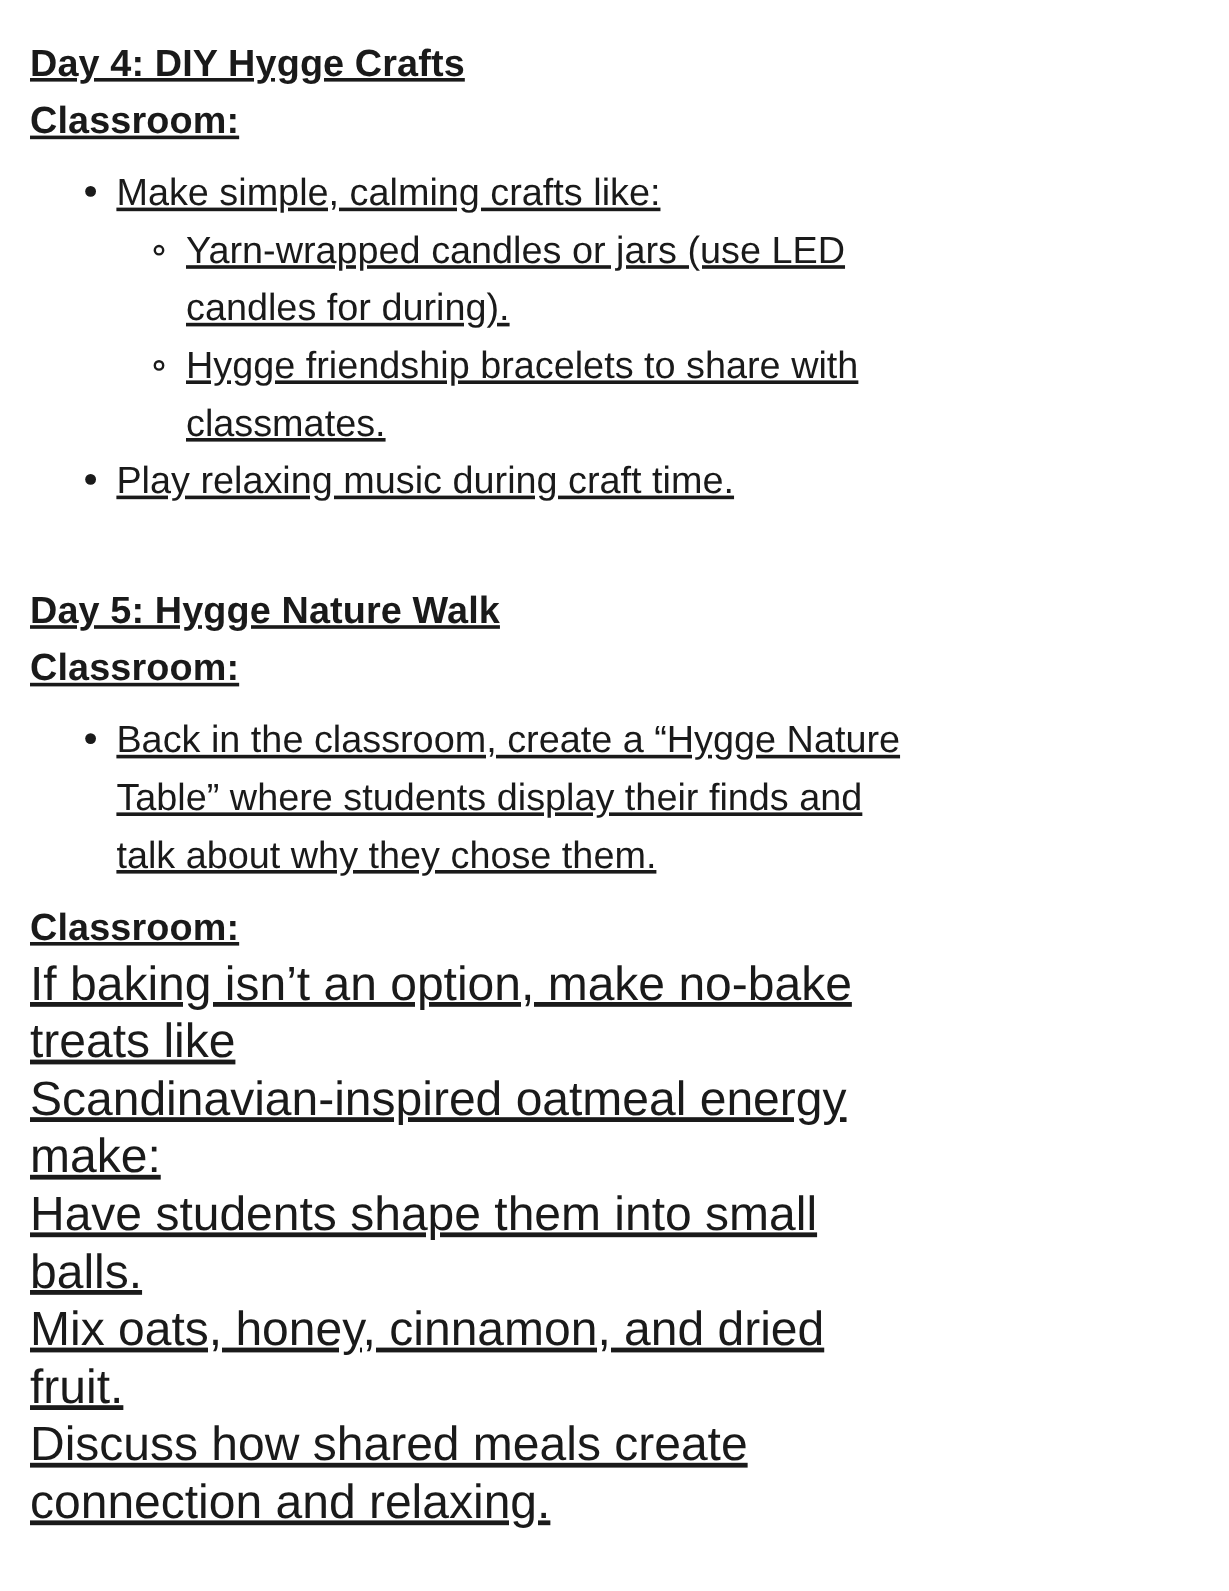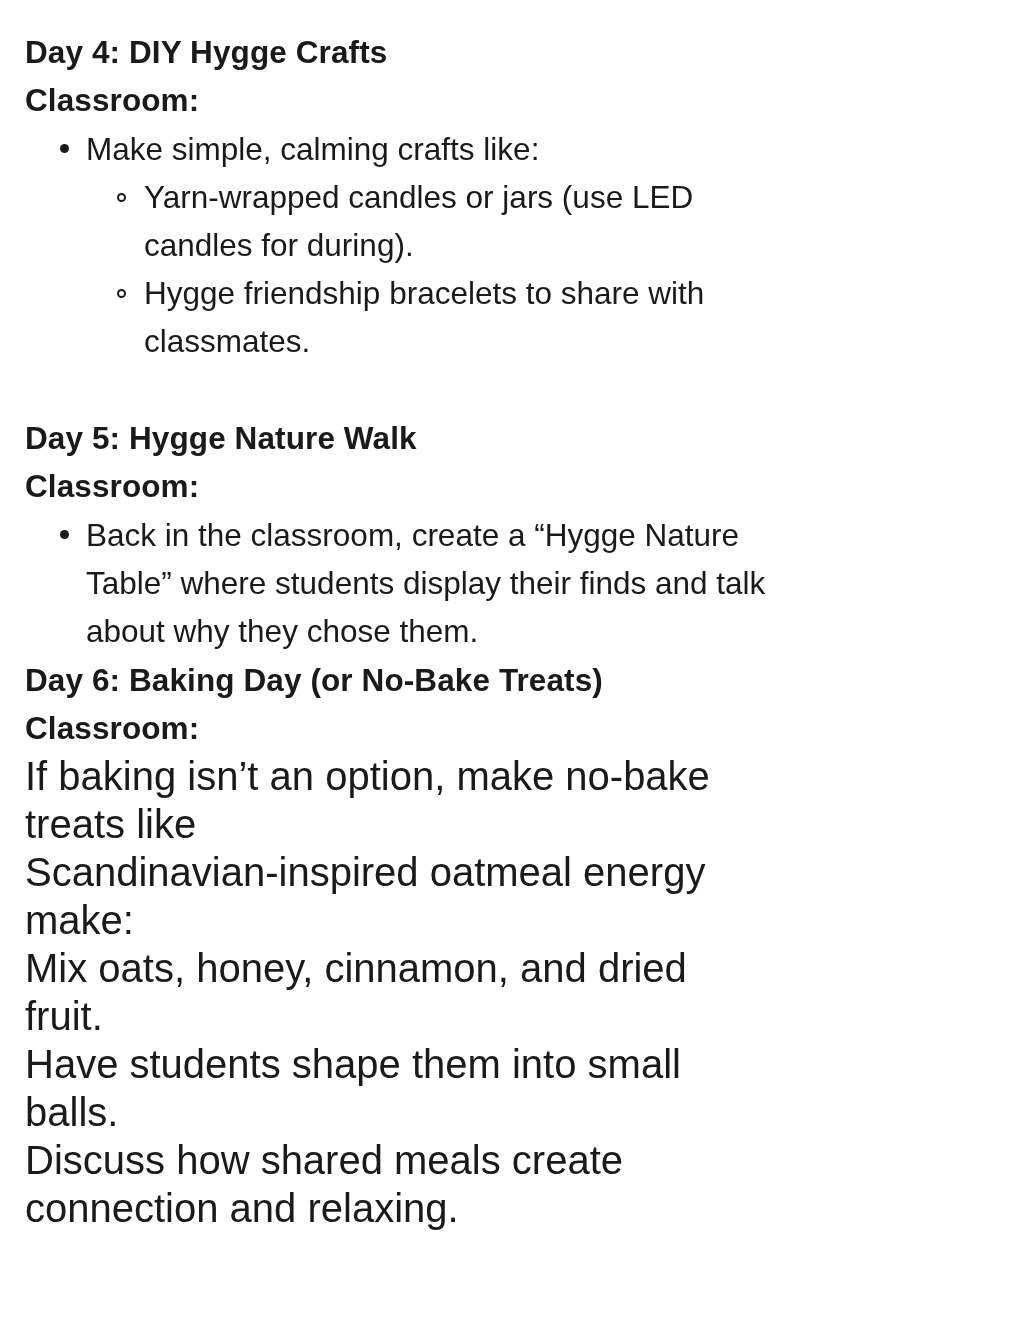--- a/index.html
+++ b/index.html
@@ -15,20 +15,21 @@
     color: #1a1a1a;
     -webkit-font-smoothing: antialiased;
   }
 
   .page {
     width: 808px;
     height: 1326px;
     padding: 28px 40px 0 25px;
     background: #ffffff;
     position: relative;
+    text-decoration: underline;
   }
 
   .doc-body {
     font-size: 31.5px;
     line-height: 48px;
   }
 
   .heading {
     font-weight: bold;
     font-size: 31.5px;
@@ -38,21 +39,21 @@
   }
 
   .para {
     font-size: 40px;
     line-height: 48px;
     max-width: 950px;
   }
 
   ul.level1 {
     list-style: none;
-    margin: 1px;
+    margin: 12px;
     padding: 0;
   }
   ul.level1 > li.bullet1 {
     position: relative;
     padding-left: 60px;
     margin: 0;
     font-size: 31.5px;
     line-height: 48px;
     max-width: 945px;
   }
@@ -114,42 +115,45 @@
             <li class="bullet2">
               <span class="marker-circle"></span>
               <span>Yarn-wrapped candles or jars (use LED candles for during).</span>
             </li>
             <li class="bullet2">
               <span class="marker-circle"></span>
               <span>Hygge friendship bracelets to share with classmates.</span>
             </li>
           </ul>
         </li>
+        <li class="bullet1">
+          <span class="marker-disc"></span>
+          <span>Play relaxing music during craft time.</span>
+        </li>
       </ul>
     </div>
 
     <div class="spacer-line"></div>
 
     <div class="section">
       <div class="heading">Day 5: Hygge Nature Walk</div>
       <div class="heading">Classroom:</div>
 
       <ul class="level1">
         <li class="bullet1">
           <span class="marker-disc"></span>
           <span>Back in the classroom, create a “Hygge Nature Table” where students display their finds and talk about why they chose them.</span>
         </li>
       </ul>
     </div>
 
     <div class="section">
-      <div class="heading">Day 6: Baking Day (or No-Bake Treats)</div>
       <div class="heading">Classroom:</div>
 
       <div class="para">If baking isn’t an option, make no-bake treats like</div>
       <div class="para">Scandinavian-inspired oatmeal energy make:</div>
+      <div class="para">Have students shape them into small balls.</div>
       <div class="para">Mix oats, honey, cinnamon, and dried fruit.</div>
-      <div class="para">Have students shape them into small balls.</div>
       <div class="para">Discuss how shared meals create connection and relaxing.</div>
     </div>
 
   </div>
 </div>
 
 </body></html>

